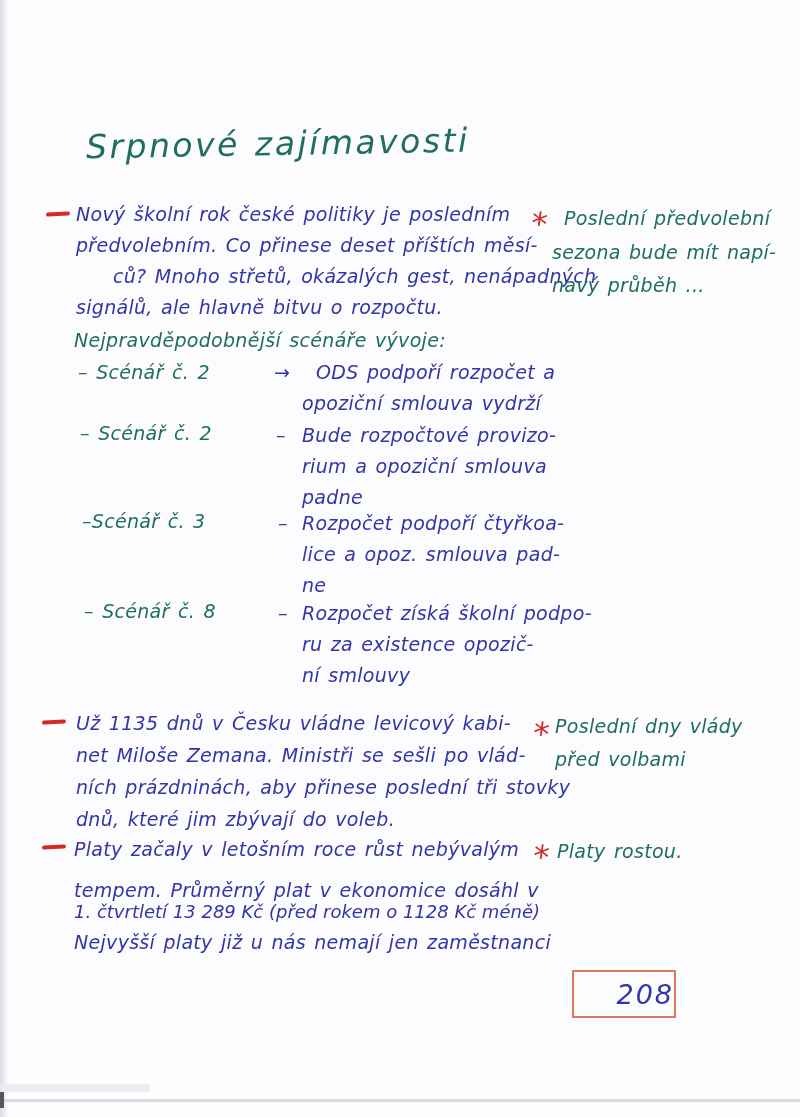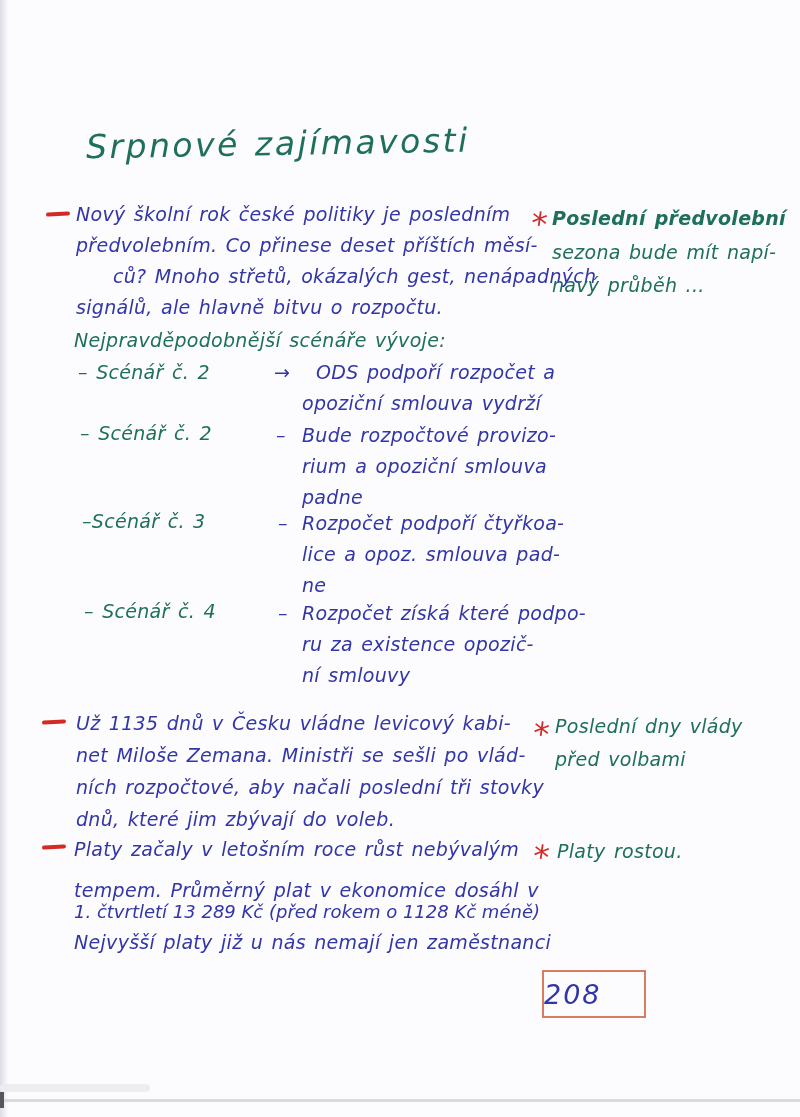--- a/index.html
+++ b/index.html
@@ -47,24 +47,24 @@
   .asterisk{
     position:absolute;
     color:var(--ink-red);
     font-size:32px;
     font-style:normal;
     line-height:1;
     transform:rotate(8deg);
   }
   .connector{font-style:italic;}
   .page-num-box{
-    position:absolute;left:542px;top:970px;
+    position:absolute;left:572px;top:970px;
     width:100px;height:44px;
     border:2px solid var(--box-border);
-    display:flex;align-items:center;justify-content:flex-start;
+    display:flex;align-items:center;justify-content:flex-end;
   }
   .page-num{
     font-size:27px;font-style:italic;
     color:var(--ink-blue);letter-spacing:2px;
   }
   .bottom-shadow{
     position:absolute;left:0;top:1099px;width:800px;height:3px;
     background:#d9d9de;
   }
   .bottom-smudge{
@@ -83,21 +83,21 @@
 
   <div class="hw green title" style="left:86px;top:124px;">Srpnové zajímavosti</div>
 
   <div class="red-dash" style="left:46px;top:212px;"></div>
   <div class="hw blue" style="left:76px;top:203px;">Nový školní rok české politiky je posledním</div>
   <div class="hw blue" style="left:76px;top:234px;">předvolebním. Co přinese deset příštích měsí-</div>
   <div class="hw blue" style="left:76px;top:265px;margin-left:37px;">ců? Mnoho střetů, okázalých gest, nenápadných</div>
   <div class="hw blue" style="left:76px;top:296px;text-align:center;">signálů, ale hlavně bitvu o rozpočtu.</div>
 
   <div class="asterisk" style="left:531px;top:208px;">*</div>
-  <div class="hw green" style="left:552px;top:207px;font-weight:bold;">Poslední předvolební</div>
+  <div class="hw green" style="left:564px;top:207px;">Poslední předvolební</div>
   <div class="hw green" style="left:552px;top:241px;">sezona bude mít napí-</div>
   <div class="hw green" style="left:552px;top:274px;">navý průběh ...</div>
 
   <div class="hw green" style="left:74px;top:329px;">Nejpravděpodobnější scénáře vývoje:</div>
 
   <div class="hw green" style="left:78px;top:361px;">
     <span>–</span>&nbsp;<span>Scénář č. 2</span>
   </div>
   <div class="hw blue connector" style="left:274px;top:361px;">→</div>
   <div class="hw blue" style="left:302px;top:361px;margin-left:14px;">ODS podpoří rozpočet a</div>
@@ -113,31 +113,31 @@
 
   <div class="hw green" style="left:82px;top:510px;">
     <span>–</span><span>Scénář č. 3</span>
   </div>
   <div class="hw blue connector" style="left:278px;top:512px;">–</div>
   <div class="hw blue" style="left:302px;top:512px;">Rozpočet podpoří čtyřkoa-</div>
   <div class="hw blue" style="left:302px;top:543px;">lice a opoz. smlouva pad-</div>
   <div class="hw blue" style="left:302px;top:574px;">ne</div>
 
   <div class="hw green" style="left:84px;top:600px;">
-    <span>–</span>&nbsp;<span>Scénář č. 4</span>
+    <span>–</span>&nbsp;<span>Scénář č. 8</span>
   </div>
   <div class="hw blue connector" style="left:278px;top:602px;">–</div>
-  <div class="hw blue" style="left:302px;top:602px;">Rozpočet získá které podpo-</div>
+  <div class="hw blue" style="left:302px;top:602px;">Rozpočet získá školní podpo-</div>
   <div class="hw blue" style="left:302px;top:633px;">ru za existence opozič-</div>
   <div class="hw blue" style="left:302px;top:664px;">ní smlouvy</div>
 
   <div class="red-dash" style="left:42px;top:720px;"></div>
   <div class="hw blue" style="left:76px;top:712px;">Už 1135 dnů v Česku vládne levicový kabi-</div>
   <div class="hw blue" style="left:76px;top:744px;">net Miloše Zemana. Ministři se sešli po vlád-</div>
-  <div class="hw blue" style="left:76px;top:776px;">ních rozpočtové, aby načali poslední tři stovky</div>
+  <div class="hw blue" style="left:76px;top:776px;">ních prázdninách, aby přinese poslední tři stovky</div>
   <div class="hw blue" style="left:76px;top:808px;">dnů, které jim zbývají do voleb.</div>
 
   <div class="asterisk" style="left:533px;top:718px;">*</div>
   <div class="hw green" style="left:555px;top:715px;">Poslední dny vlády</div>
   <div class="hw green" style="left:555px;top:748px;">před volbami</div>
 
   <div class="red-dash" style="left:42px;top:845px;"></div>
   <div class="hw blue" style="left:74px;top:838px;">Platy začaly v letošním roce růst nebývalým</div>
   <div class="hw blue" style="left:74px;top:869px;margin-top:10px;">tempem. Průměrný plat v ekonomice dosáhl v</div>
   <div class="hw blue tight" style="left:74px;top:901px;">1. čtvrtletí 13 289 Kč (před rokem o 1128 Kč méně)</div>

